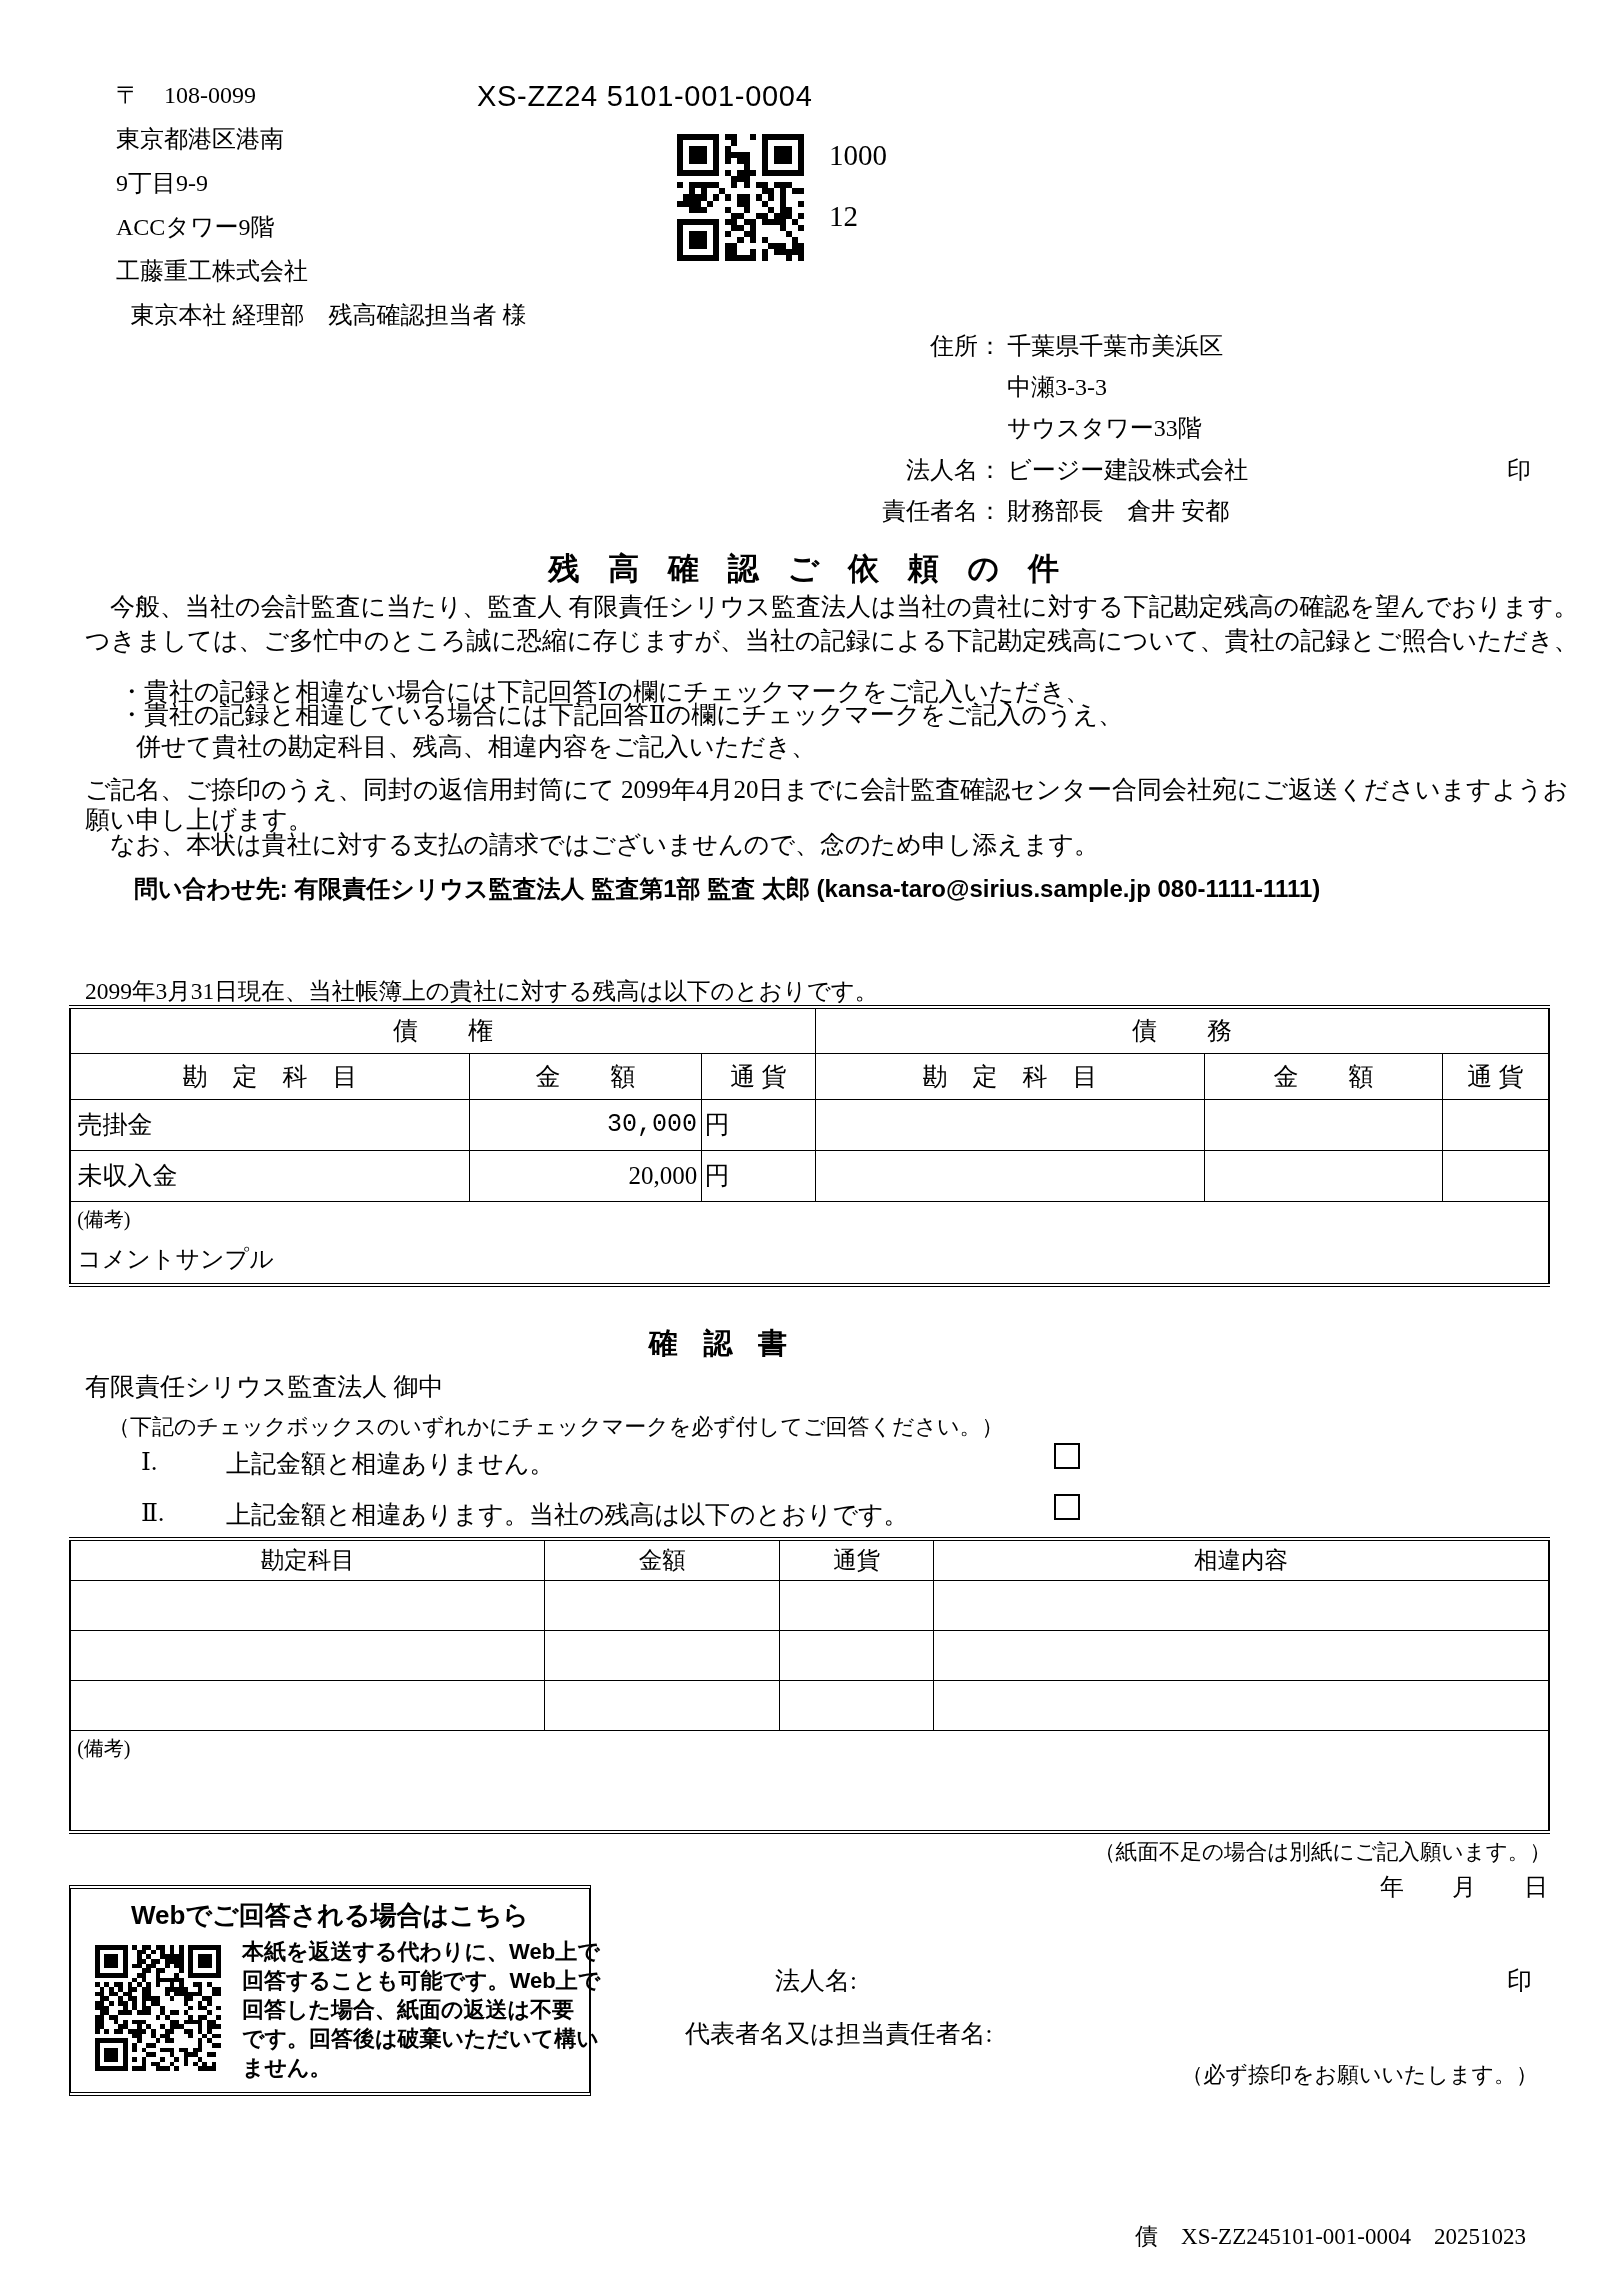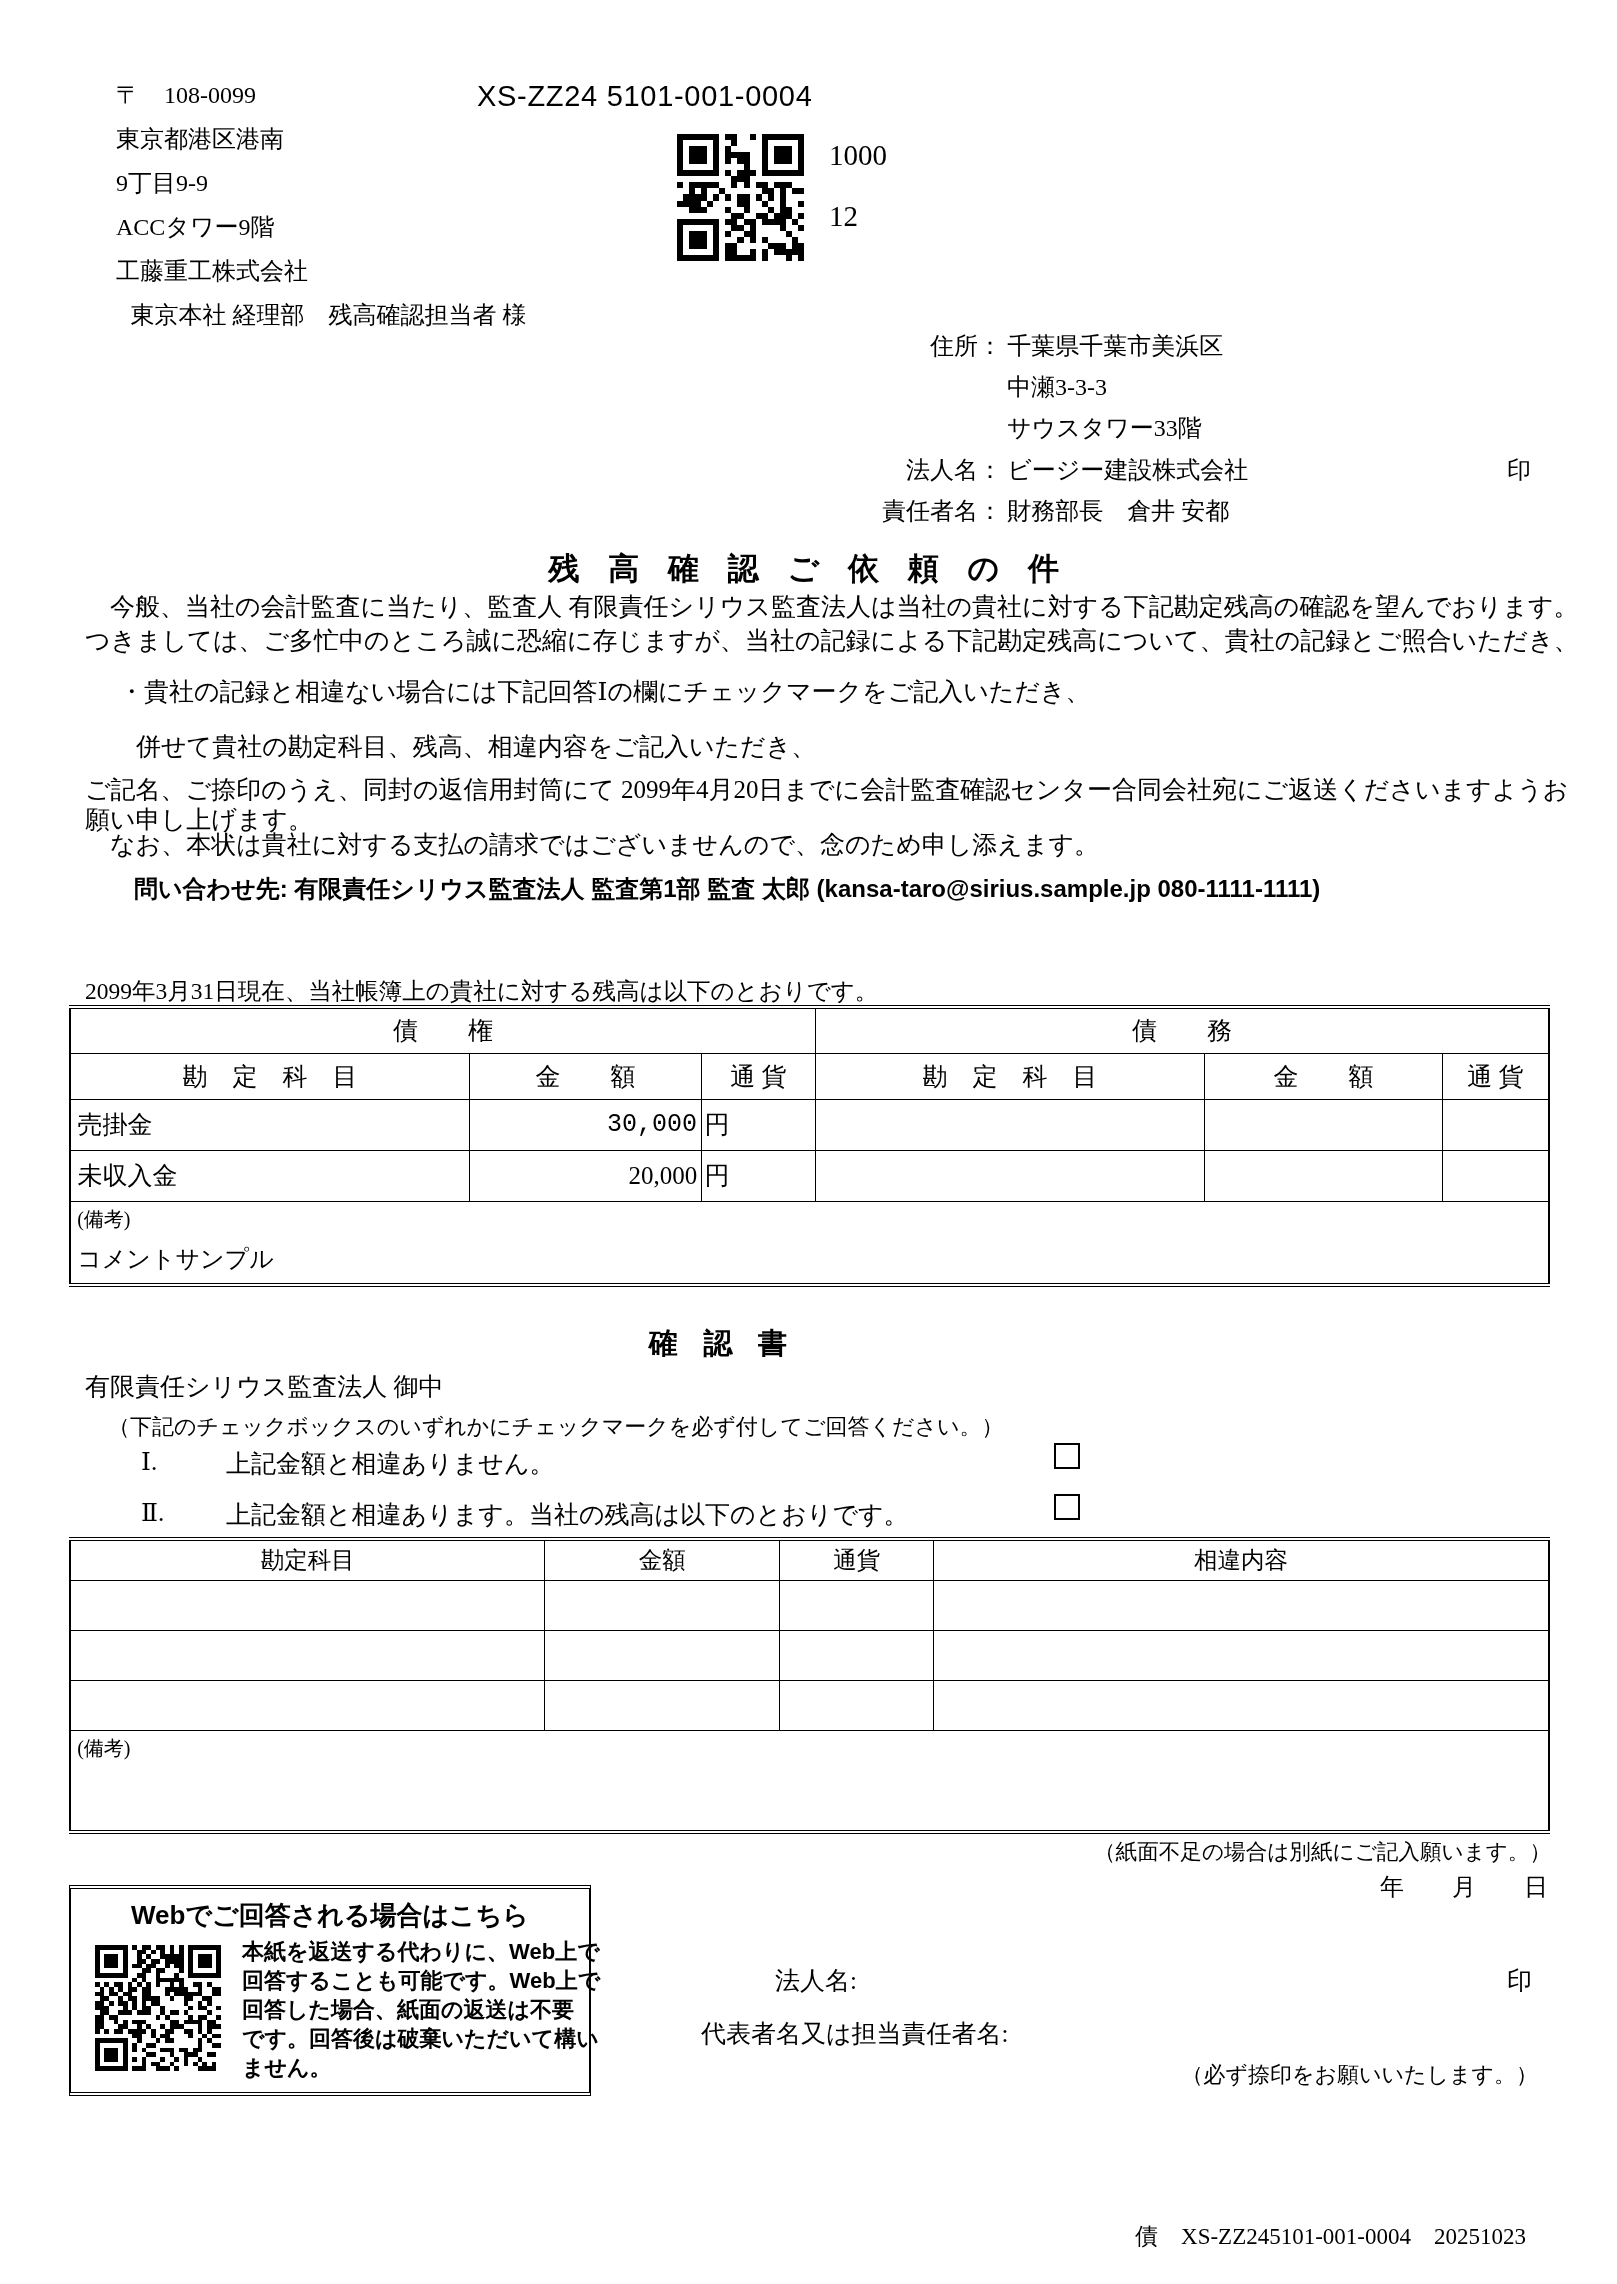--- a/index.html
+++ b/index.html
@@ -278,20 +278,21 @@
   <div class="abs" style="left:1507px;top:454px;font-size:24px;">印</div>
   <div class="abs" style="left:773px;top:495px;font-size:24px;">
     <span style="display:inline-block;width:229px;text-align:right;">責任者名：</span><span style="padding-left:5.2px;">財務部長　倉井 安都</span>
   </div>
 
   <div class="abs b" style="left:0;top:535px;width:1618px;text-align:center;font-size:31px;letter-spacing:10.5px;margin-top:13px;">残 高 確 認 ご 依 頼 の 件</div>
 
   <div class="abs" style="left:85px;top:590px;font-size:25px;">　今般、当社の会計監査に当たり、監査人 有限責任シリウス監査法人は当社の貴社に対する下記勘定残高の確認を望んでおります。</div>
   <div class="abs" style="left:85px;top:624px;font-size:25px;">つきましては、ご多忙中のところ誠に恐縮に存じますが、当社の記録による下記勘定残高について、貴社の記録とご照合いただき、</div>
   <div class="abs" style="left:119px;top:667px;font-size:25px;margin-top:8px;">・貴社の記録と相違ない場合には下記回答Ⅰの欄にチェックマークをご記入いただき、</div>
+  <div class="abs" style="left:119px;top:698px;font-size:25px;">・貴社の記録と相違している場合には下記回答Ⅱの欄にチェックマークをご記入のうえ、</div>
   <div class="abs" style="left:136px;top:730px;font-size:25px;">併せて貴社の勘定科目、残高、相違内容をご記入いただき、</div>
   <div class="abs" style="left:85px;top:773px;font-size:25px;">ご記名、ご捺印のうえ、同封の返信用封筒にて 2099年4月20日までに会計監査確認センター合同会社宛にご返送くださいますようお</div>
   <div class="abs" style="left:85px;top:803px;font-size:25px;">願い申し上げます。</div>
   <div class="abs" style="left:85px;top:828px;font-size:25px;">　なお、本状は貴社に対する支払の請求ではございませんので、念のため申し添えます。</div>
   <div class="abs sans b" style="left:134px;top:873px;font-size:24px;">問い合わせ先: 有限責任シリウス監査法人 監査第1部 監査 太郎 (kansa-taro@sirius.sample.jp 080-1111-1111)</div>
 
   <div class="abs" style="left:85px;top:975px;font-size:23.5px;">2099年3月31日現在、当社帳簿上の貴社に対する残高は以下のとおりです。</div>
 
   <div class="abs" style="left:69px;top:1005px;">
     <table class="doc">
@@ -773,19 +774,19 @@
       <div>本紙を返送する代わりに、Web上で</div>
       <div>回答することも可能です。Web上で</div>
       <div>回答した場合、紙面の返送は不要</div>
       <div>です。回答後は破棄いただいて構い</div>
       <div>ません。</div>
     </div>
   </div>
 
   <div class="abs" style="left:775px;top:1964px;font-size:25px;">法人名:</div>
   <div class="abs" style="left:1507px;top:1964px;font-size:25px;">印</div>
-  <div class="abs" style="left:685px;top:2017px;font-size:25px;margin-left:16px;">代表者名又は担当責任者名:</div>
+  <div class="abs" style="left:685px;top:2017px;font-size:25px;">代表者名又は担当責任者名:</div>
   <div class="abs" style="right:80px;top:2060px;font-size:22px;">（必ず捺印をお願いいたします。）</div>
 
   <div class="abs" style="right:92px;top:2221px;font-size:23px;">債　XS-ZZ245101-001-0004　20251023</div>
 
 </div>
 
 
 </body></html>

